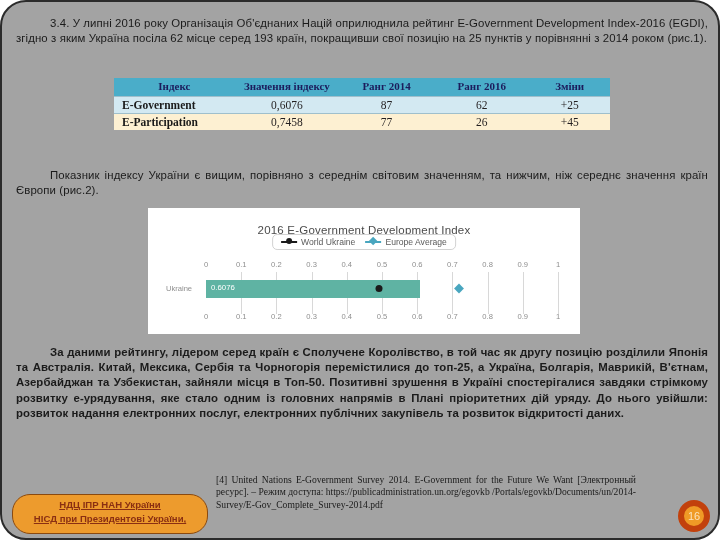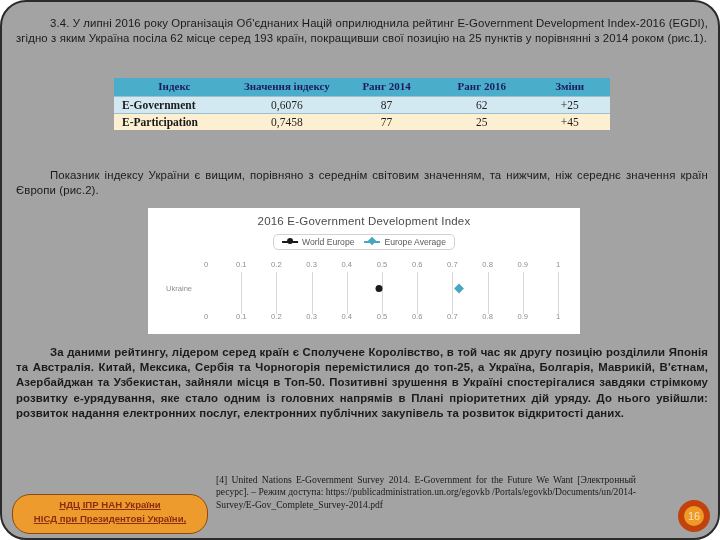--- a/index.html
+++ b/index.html
@@ -89,21 +89,21 @@
     position: absolute;
     left: 146px;
     top: 206px;
     width: 432px;
     height: 126px;
     background: #ffffff;
   }
   #chart-title {
     position: absolute;
     left: 0;
-    top: 7px;
+    top: 16px;
     width: 432px;
     text-align: center;
     font-size: 11.5px;
     color: #4b4b4b;
     letter-spacing: 0.2px;
   }
   #chart-legend {
     position: absolute;
     left: 50%;
     top: 26px;
@@ -303,35 +303,35 @@
         <td class="name">E-Government</td>
         <td>0,6076</td>
         <td>87</td>
         <td>62</td>
         <td>+25</td>
       </tr>
       <tr class="row-b">
         <td class="name">E-Participation</td>
         <td>0,7458</td>
         <td>77</td>
-        <td>25</td>
+        <td>26</td>
         <td>+45</td>
       </tr>
     </tbody>
   </table>
 
   <div class="para indent" id="para-mid">Показник індексу України є вищим, порівняно з середнім світовим значенням, та нижчим, ніж середнє значення країн Європи (рис.2).</div>
 
   <div id="chart-panel">
     <div id="chart-title">2016 E-Government Development Index</div>
 
     <div id="chart-legend">
       <div class="legend-item">
         <span class="legend-mark" style="color:#1a1a1a"></span>
-        <span>World Europe</span>
+        <span>World Ukraine</span>
       </div>
       <div class="legend-item">
         <span class="legend-mark diamond" style="color:#49a6bf"></span>
         <span>Europe Average</span>
       </div>
     </div>
 
     <div id="plot">
       <div class="tick-row top" id="ticks-top">
           <span class="tick-label" style="left: 0px;">0</span>
@@ -367,20 +367,23 @@
           <span class="tick-label" style="left: 176px;">0.5</span>
           <span class="tick-label" style="left: 211.2px;">0.6</span>
           <span class="tick-label" style="left: 246.4px;">0.7</span>
           <span class="tick-label" style="left: 281.6px;">0.8</span>
           <span class="tick-label" style="left: 316.8px;">0.9</span>
           <span class="tick-label" style="left: 352px;">1</span>
         </div>
 
       <div id="cat-label">Ukraine</div>
 
+      <div id="bar" style="width: 213.875px;">
+        <span id="bar-value">0.6076</span>
+      </div>
 
       <div class="marker world" id="marker-world" style="left: 173.184px;"></div>
       <div class="marker europe" id="marker-europe" style="left: 253.44px;"></div>
     </div>
   </div>
 
   <div class="para indent" id="para-rating">За даними рейтингу, лідером серед країн є Сполучене Королівство, в той час як другу позицію розділили Японія та Австралія. Китай, Мексика, Сербія та Чорногорія перемістилися до топ-25, а Україна, Болгарія, Маврикій, В'єтнам, Азербайджан та Узбекистан, зайняли місця в Топ-50. Позитивні зрушення в Україні спостерігалися завдяки стрімкому розвитку е-урядування, яке стало одним із головних напрямів в Плані пріоритетних дій уряду. До нього увійшли: розвиток надання електронних послуг, електронних публічних закупівель та розвиток відкритості даних.</div>
 
   <div id="citation">[4] United Nations E-Government Survey 2014. E-Government for the Future We Want [Электронный ресурс]. – Режим доступа: https://publicadministration.un.org/egovkb /Portals/egovkb/Documents/un/2014-Survey/E-Gov_Complete_Survey-2014.pdf</div>
 

